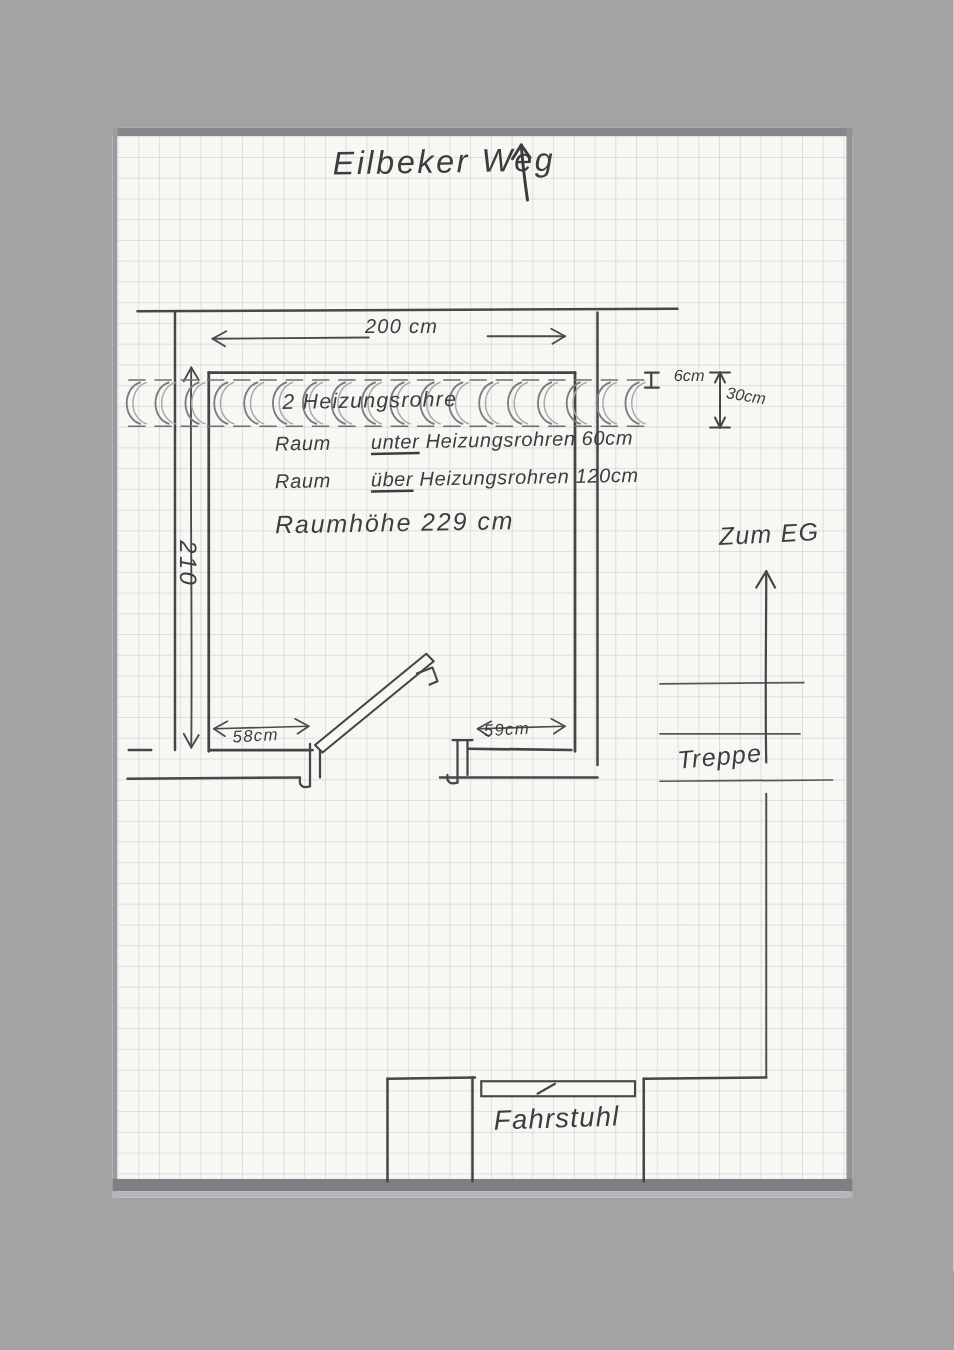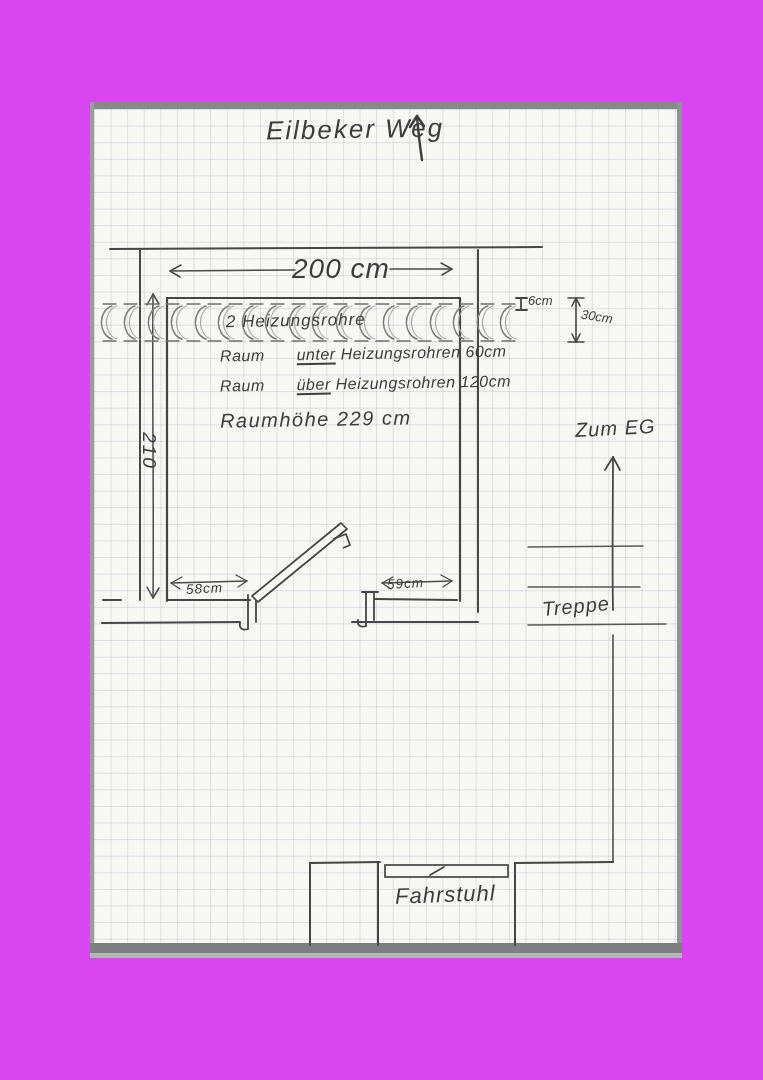--- a/index.html
+++ b/index.html
@@ -1,40 +1,40 @@
 <!DOCTYPE html>
 <html><head>
 <meta charset="utf-8">
 <style>
   html,body{margin:0;padding:0;background:#ffffff;}
-  .canvas{position:relative;width:763px;height:1080px;background:#d946ef;overflow:hidden;
+  .canvas{position:relative;width:763px;height:1080px;background:#a3a3a3;overflow:hidden;
           font-family:"Liberation Sans","DejaVu Sans",sans-serif;}
   .page{position:absolute;left:90px;top:102px;width:592px;height:856px;background:#f7f7f4;}
   .edge{position:absolute;}
   .edge-top{left:0;top:0;width:592px;height:7px;background:#86888b;}
   .edge-left{left:0;top:0;width:4px;height:856px;background:#9a9da0;}
   .edge-right{left:587px;top:0;width:5px;height:856px;background:#8f9296;}
   .edge-bottom{left:0;top:841px;width:592px;height:10px;background:#7d7f82;}
   .edge-bottom2{left:0;top:851px;width:592px;height:5px;background:#b4b6b8;}
   .paper{position:absolute;left:4px;top:7px;width:583px;height:834px;background-color:#f7f7f4;
          background-image:linear-gradient(to right, rgba(140,150,168,0.25) 1px, transparent 1px),
                           linear-gradient(to bottom, rgba(140,150,168,0.25) 1px, transparent 1px);
          background-size:16.6px 16.6px;}
   svg.draw{position:absolute;left:0;top:0;width:592px;height:856px;}
   .hand{position:absolute;white-space:nowrap;color:#3d3d3d;font-style:italic;
         font-family:"Liberation Sans","DejaVu Sans",sans-serif;}
   .u{text-decoration:underline;text-underline-offset:3px;text-decoration-thickness:1.5px;margin-left:27px;}
   .t-title{left:176px;top:12px;font-size:26px;letter-spacing:2px;transform:rotate(-1deg);}
-  .t-200{left:202px;top:151px;font-size:28px;letter-spacing:1px;}
+  .t-200{left:202px;top:151px;font-size:16px;letter-spacing:1px;}
   .t-pipes{left:136px;top:209px;font-size:17px;letter-spacing:1px;transform:rotate(-1deg);}
   .t-note1{left:130px;top:243px;font-size:16px;letter-spacing:0.5px;transform:rotate(-1deg);}
   .t-note2{left:130px;top:273px;font-size:16px;letter-spacing:0.5px;transform:rotate(-1deg);}
   .t-note3{left:130px;top:306px;font-size:20px;letter-spacing:1.5px;transform:rotate(-1deg);}
   .t-210{left:40px;top:338px;font-size:19px;letter-spacing:2px;transform:rotate(90deg);transform-origin:center;}
-  .t-6cm{left:438px;top:191px;font-size:13px;}
+  .t-6cm{left:449px;top:191px;font-size:13px;}
   .t-30cm{left:491px;top:207px;font-size:13px;transform:rotate(9deg);}
   .t-58{left:96px;top:479px;font-size:13.5px;letter-spacing:1px;transform:rotate(-3deg);}
   .t-59{left:297px;top:474px;font-size:13.5px;letter-spacing:1px;transform:rotate(-3deg);}
   .t-zumeg{left:485px;top:315px;font-size:20px;letter-spacing:1px;transform:rotate(-3deg);}
   .t-treppe{left:452px;top:493px;font-size:20px;letter-spacing:1px;transform:rotate(-5deg);}
   .t-fahrstuhl{left:305px;top:780px;font-size:22px;letter-spacing:1px;transform:rotate(-2deg);}
 </style>
 </head>
 <body>
 

